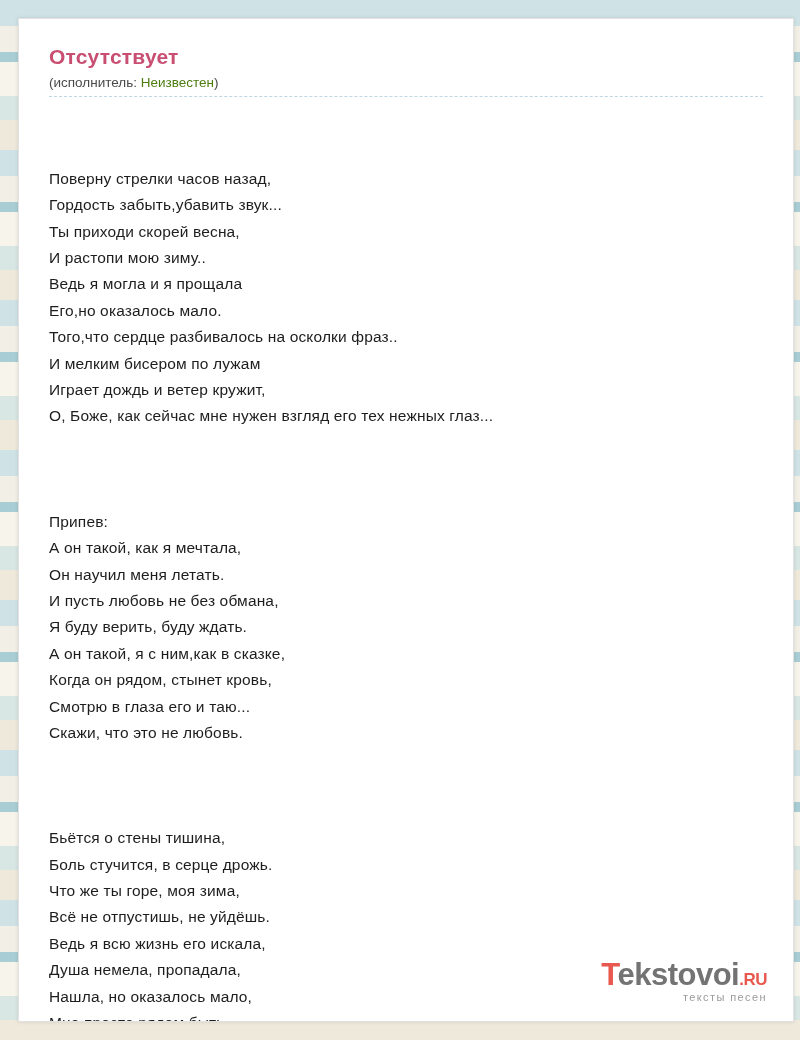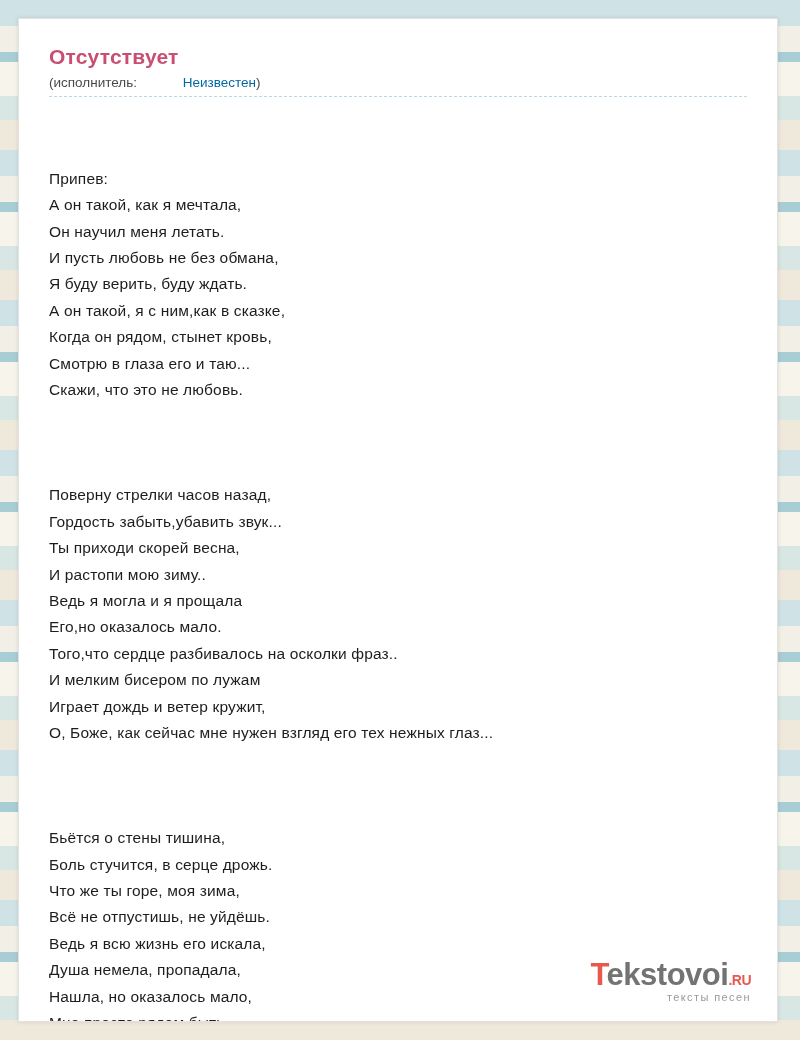--- a/index.html
+++ b/index.html
@@ -23,21 +23,21 @@
     background:
       repeating-linear-gradient(
         180deg,
         #cfe3e6 0px, #cfe3e6 26px,
         #f2efe6 26px, #f2efe6 52px,
         #a9cdd4 52px, #a9cdd4 62px,
         #f7f4ec 62px, #f7f4ec 96px,
         #d8e7e4 96px, #d8e7e4 120px,
         #efe9dc 120px, #efe9dc 150px
       );
-    padding: 18px 22px 18px 18px;
+    padding: 18px 6px 18px 18px;
   }
 
   .sheet {
     position: relative;
     width: 100%;
     height: 100%;
     box-sizing: border-box;
     background: #ffffff;
     border: 1px solid #e2e2e2;
     box-shadow: 0 0 4px rgba(0,0,0,0.12);
@@ -52,23 +52,22 @@
     font-weight: bold;
     margin: 0 0 6px 0;
     letter-spacing: 0.2px;
   }
   .artist-line {
     font-size: 13.5px;
     color: #4a4a4a;
     margin: 0 0 6px 0;
   }
   .artist-link {
-    color: #0369a1;
+    color: #4d7c0f;
     text-decoration: none;
-    margin-left: 42px;
   }
   .divider {
     border: 0;
     border-top: 1px dashed #bfd6e4;
     margin: 4px 0 16px 0;
   }
 
   
   .lyrics {
     font-size: 15.5px;
@@ -91,21 +90,21 @@
   .logo-main {
     font-size: 31px;
     font-weight: bold;
     letter-spacing: -0.5px;
     line-height: 1;
   }
   .logo-t { color: #e8584f; }
   .logo-ekstovoi { color: #737373; }
   .logo-ru {
     color: #e8584f;
-    font-size: 14px;
+    font-size: 17px;
     font-weight: bold;
   }
   .logo-sub {
     font-size: 11px;
     color: #9a9a9a;
     letter-spacing: 1.4px;
     margin-top: 1px;
   }
 </style>
 </head>
@@ -116,39 +115,39 @@
 
     <h1 class="song-title">Отсутствует</h1>
 
     <p class="artist-line">
       <span>(исполнитель: </span><a class="artist-link" href="#">Неизвестен</a><span>)</span>
     </p>
 
     <hr class="divider">
 
     <div class="lyrics">
-      <div class="stanza">Припев:
-А он такой, как я мечтала,
-Он научил меня летать.
-И пусть любовь не без обмана,
-Я буду верить, буду ждать.
-А он такой, я с ним,как в сказке,
-Когда он рядом, стынет кровь,
-Смотрю в глаза его и таю...
-Скажи, что это не любовь.</div>
       <div class="stanza">Поверну стрелки часов назад,
 Гордость забыть,убавить звук...
 Ты приходи скорей весна,
 И растопи мою зиму..
 Ведь я могла и я прощала
 Его,но оказалось мало.
 Того,что сердце разбивалось на осколки фраз..
 И мелким бисером по лужам
 Играет дождь и ветер кружит,
 О, Боже, как сейчас мне нужен взгляд его тех нежных глаз...</div>
+      <div class="stanza">Припев:
+А он такой, как я мечтала,
+Он научил меня летать.
+И пусть любовь не без обмана,
+Я буду верить, буду ждать.
+А он такой, я с ним,как в сказке,
+Когда он рядом, стынет кровь,
+Смотрю в глаза его и таю...
+Скажи, что это не любовь.</div>
       <div class="stanza">Бьётся о стены тишина,
 Боль стучится, в серце дрожь.
 Что же ты горе, моя зима,
 Всё не отпустишь, не уйдёшь.
 Ведь я всю жизнь его искала,
 Душа немела, пропадала,
 Нашла, но оказалось мало,
 Мне просто рядом быть..
 Зачем теперь мне это счастье,
 Когда любовь летит на части

